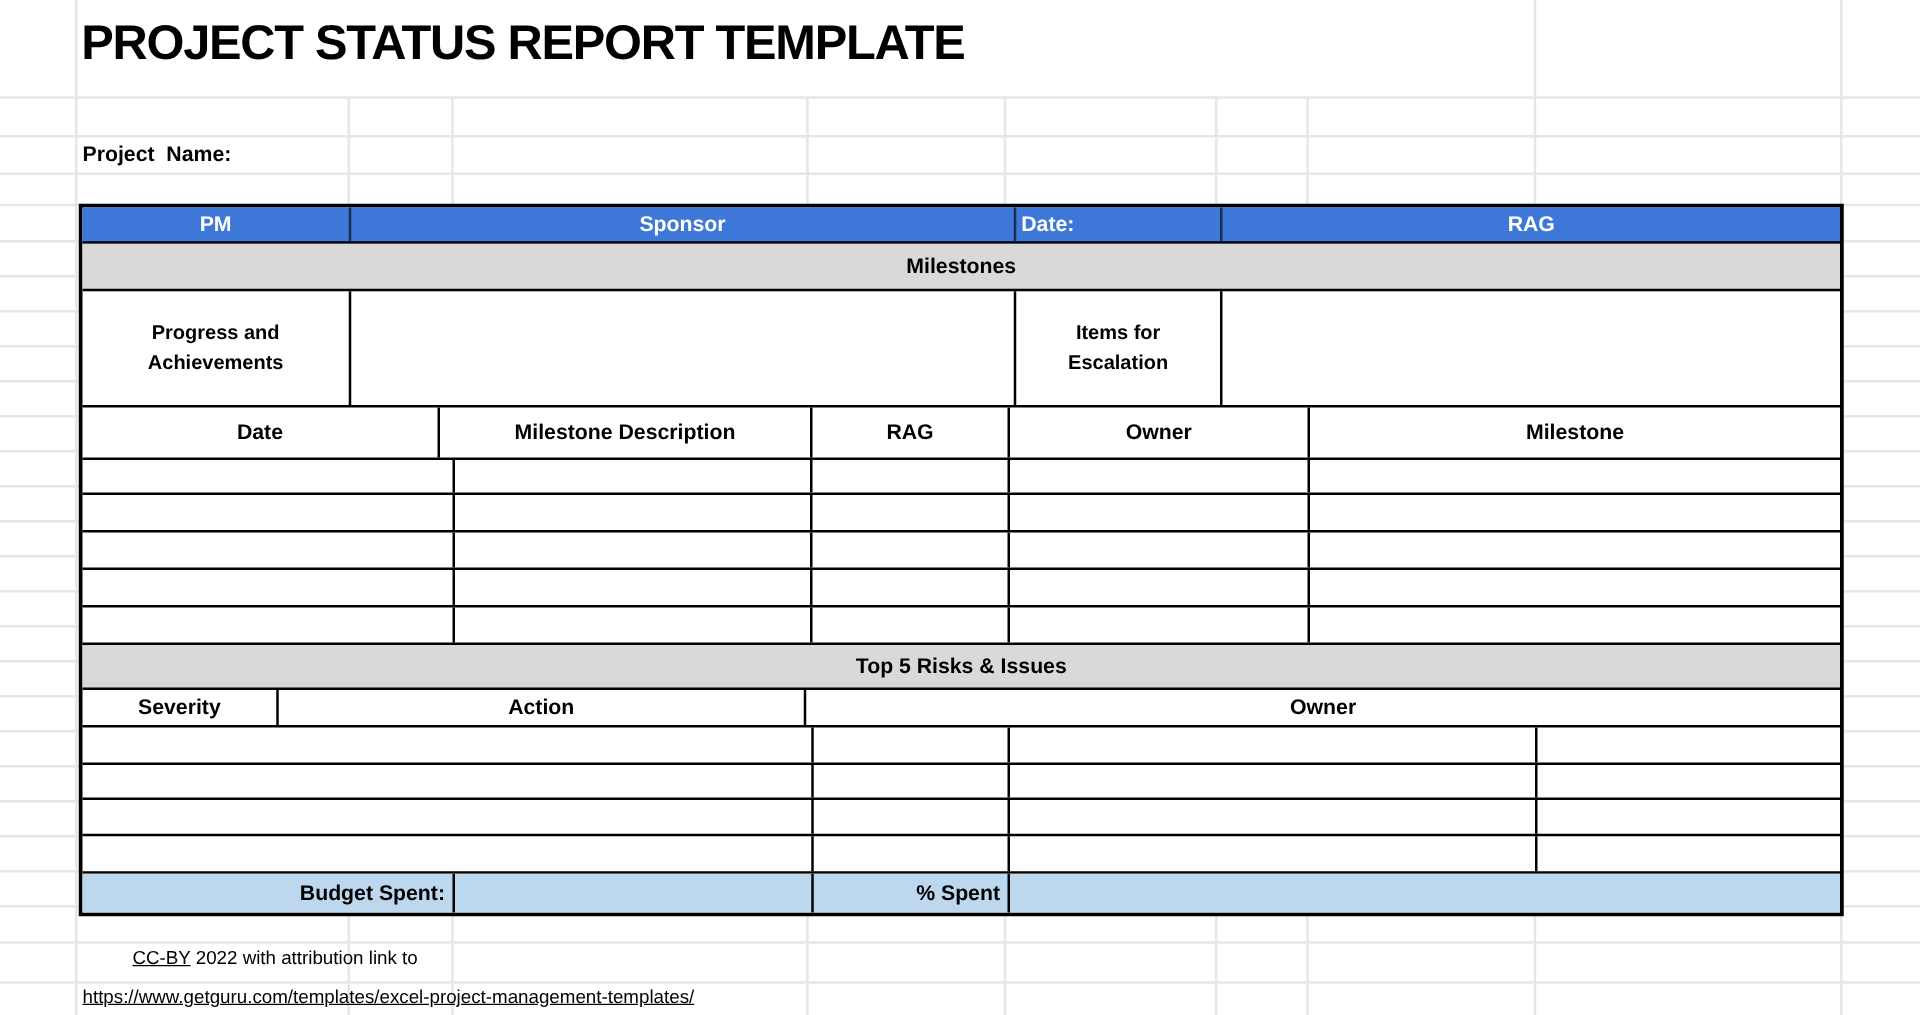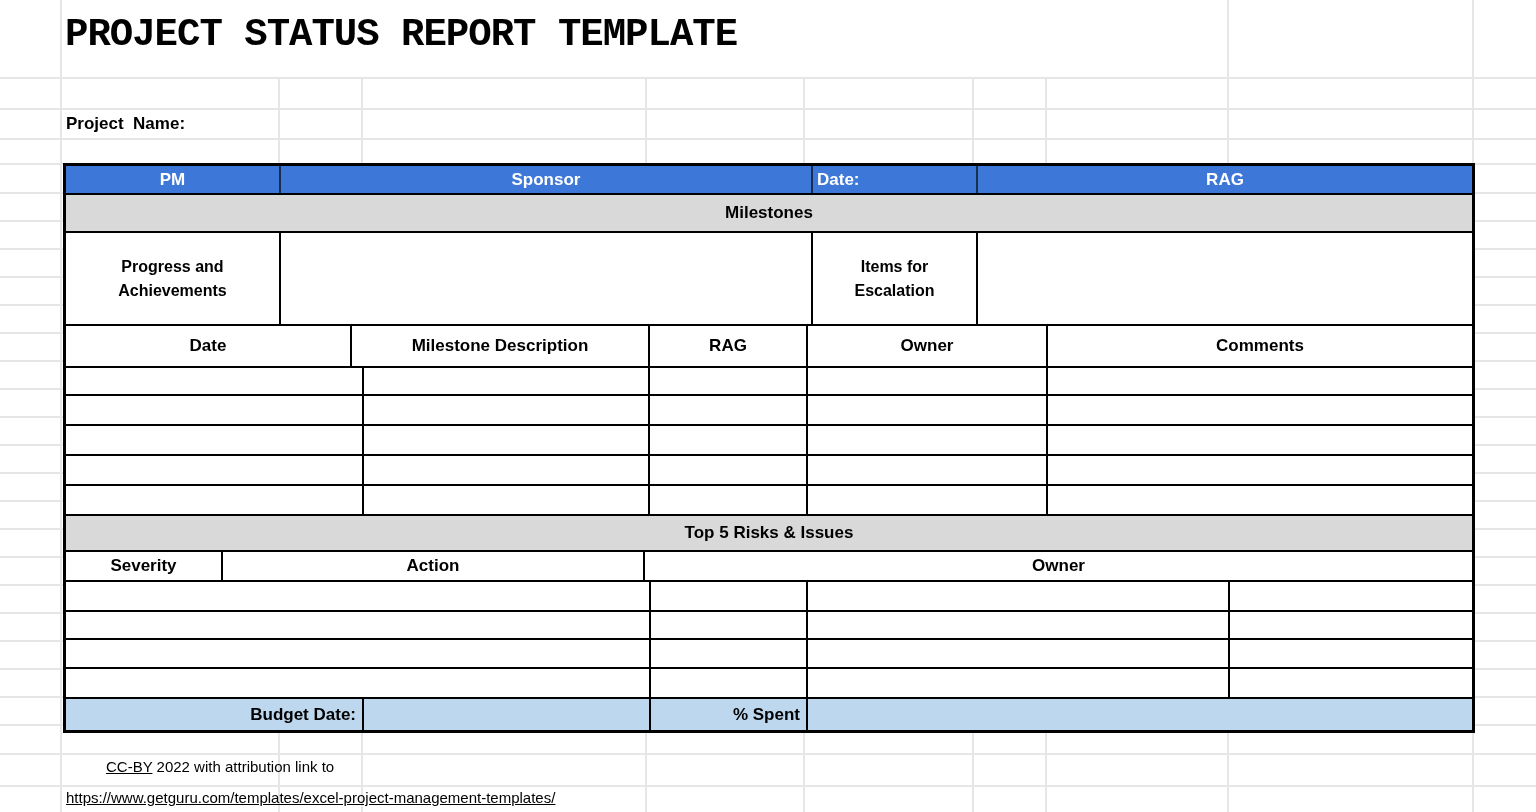--- a/index.html
+++ b/index.html
@@ -5,21 +5,21 @@
   html,body{margin:0;padding:0;background:#fff;}
   #canvas{
     position:relative;width:1536px;height:812px;background:#ffffff;
     overflow:hidden;font-family:"Liberation Sans",sans-serif;color:#000;
   }
   
   .gl{position:absolute;background:#e6e6e6;z-index:1;}
   
   #page-title{
     position:absolute;left:65px;top:13px;z-index:3;
-    font-family:Liberation Mono, monospace;
+    font-family:Liberation Sans, sans-serif;
     font-weight:bold;font-size:39px;letter-spacing:-1px;white-space:pre;
   }
   #project-name{
     position:absolute;left:66px;top:114px;z-index:3;
     font-weight:bold;font-size:17px;white-space:pre;
   }
   
   #status-table{
     position:absolute;left:63px;top:163px;width:1412px;height:570px;
     box-sizing:border-box;border:3px solid #000;background:#fff;z-index:2;
@@ -113,21 +113,21 @@
       <div class="tcell" style="flex:0 0 532px"></div>
       <div class="tcell lbl wrap-pad" style="flex:0 0 165px">Items for Escalation</div>
       <div class="tcell last" style="flex:1"></div>
     </div>
 
     <div class="trow" style="height:42px">
       <div class="tcell lbl17" style="flex:0 0 286px">Date</div>
       <div class="tcell lbl17" style="flex:0 0 298px">Milestone Description</div>
       <div class="tcell lbl17" style="flex:0 0 158px">RAG</div>
       <div class="tcell lbl17" style="flex:0 0 240px">Owner</div>
-      <div class="tcell lbl17 last" style="flex:1">Comments</div>
+      <div class="tcell lbl17 last" style="flex:1">Milestone</div>
     </div>
 
     <div id="ms-rows">
         <div class="trow" style="height: 28px;">
           <div class="tcell" style="flex: 0 0 298px;"></div>
           <div class="tcell" style="flex: 0 0 286px;"></div>
           <div class="tcell" style="flex: 0 0 158px;"></div>
           <div class="tcell" style="flex: 0 0 240px;"></div>
           <div class="tcell last" style="flex: 1 1 0%;"></div>
         </div>
@@ -192,21 +192,21 @@
         </div>
         <div class="trow" style="height: 30px;">
           <div class="tcell" style="flex: 0 0 585px;"></div>
           <div class="tcell" style="flex: 0 0 157px;"></div>
           <div class="tcell" style="flex: 0 0 422px;"></div>
           <div class="tcell last" style="flex: 1 1 0%;"></div>
         </div>
       </div>
 
     <div class="trow budget-row no-bb" style="height:31px">
-      <div class="tcell lbl17 right-al" style="flex:0 0 298px">Budget Date:</div>
+      <div class="tcell lbl17 right-al" style="flex:0 0 298px">Budget Spent:</div>
       <div class="tcell" style="flex:0 0 287px"></div>
       <div class="tcell lbl17 right-al" style="flex:0 0 157px">% Spent</div>
       <div class="tcell last" style="flex:1"></div>
     </div>
 
   </div>
 
   <div id="footer-line1" class="footer-line"><span class="underlined">CC-BY</span><span> 2022 with attribution link to</span></div>
   <div id="footer-line2" class="footer-line"><span class="underlined">https://www.getguru.com/templates/excel-project-management-templates/</span></div>
 

